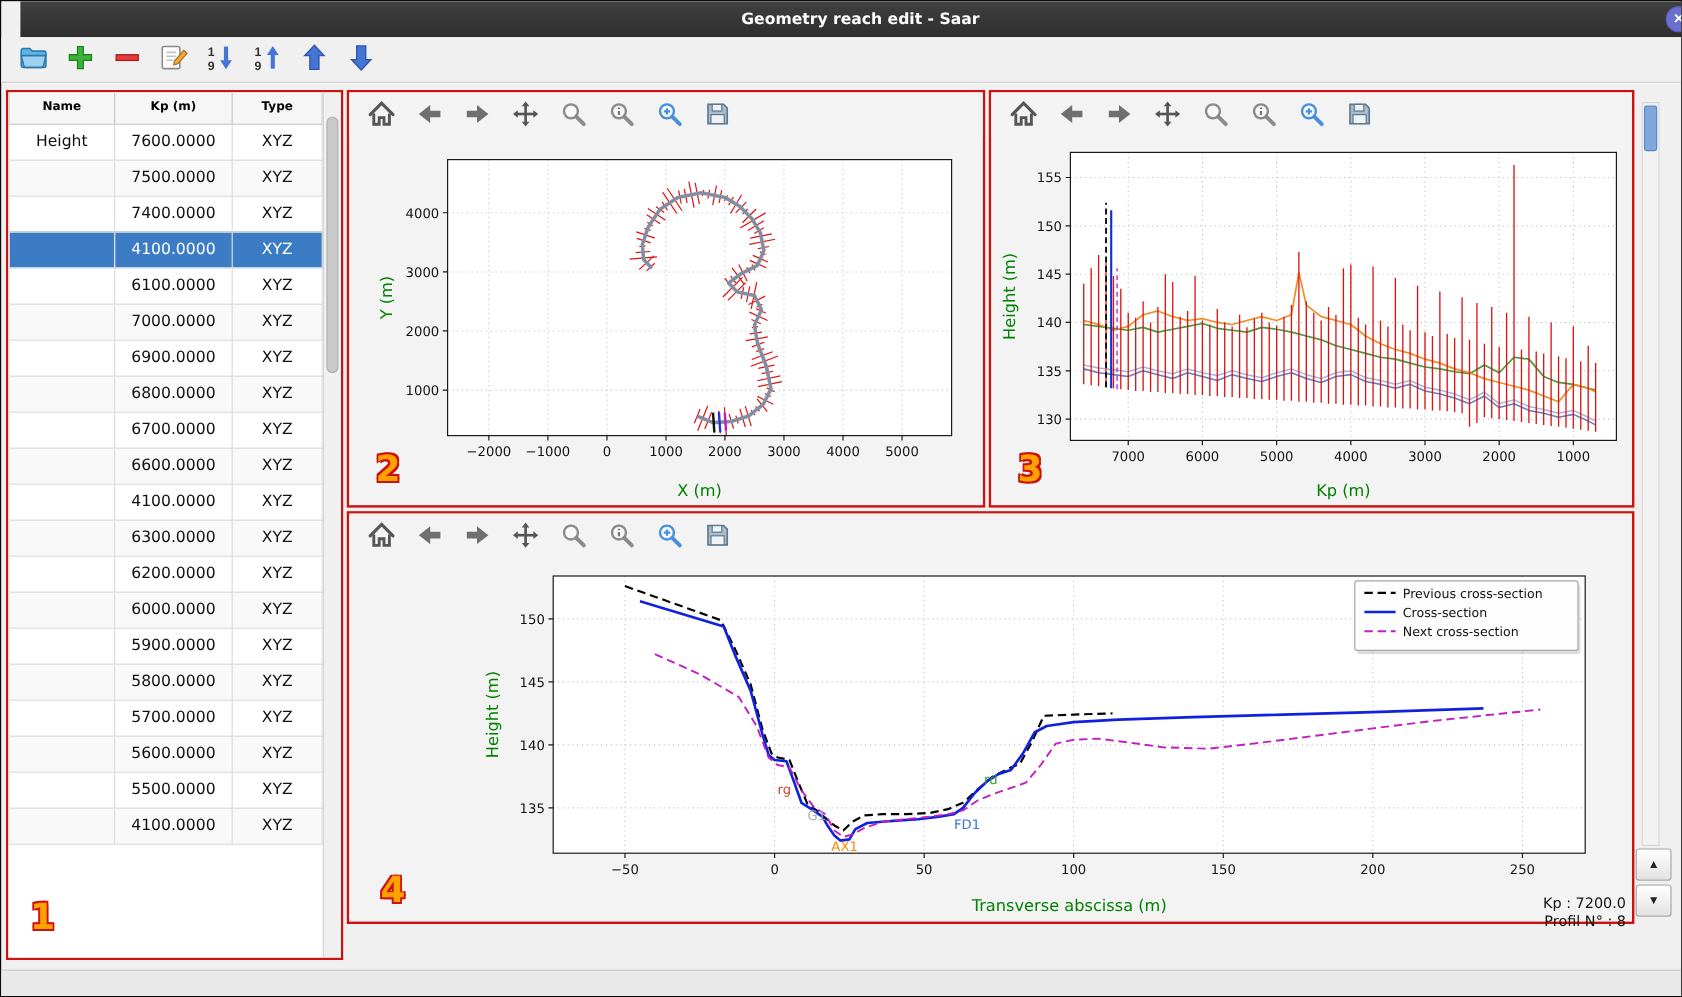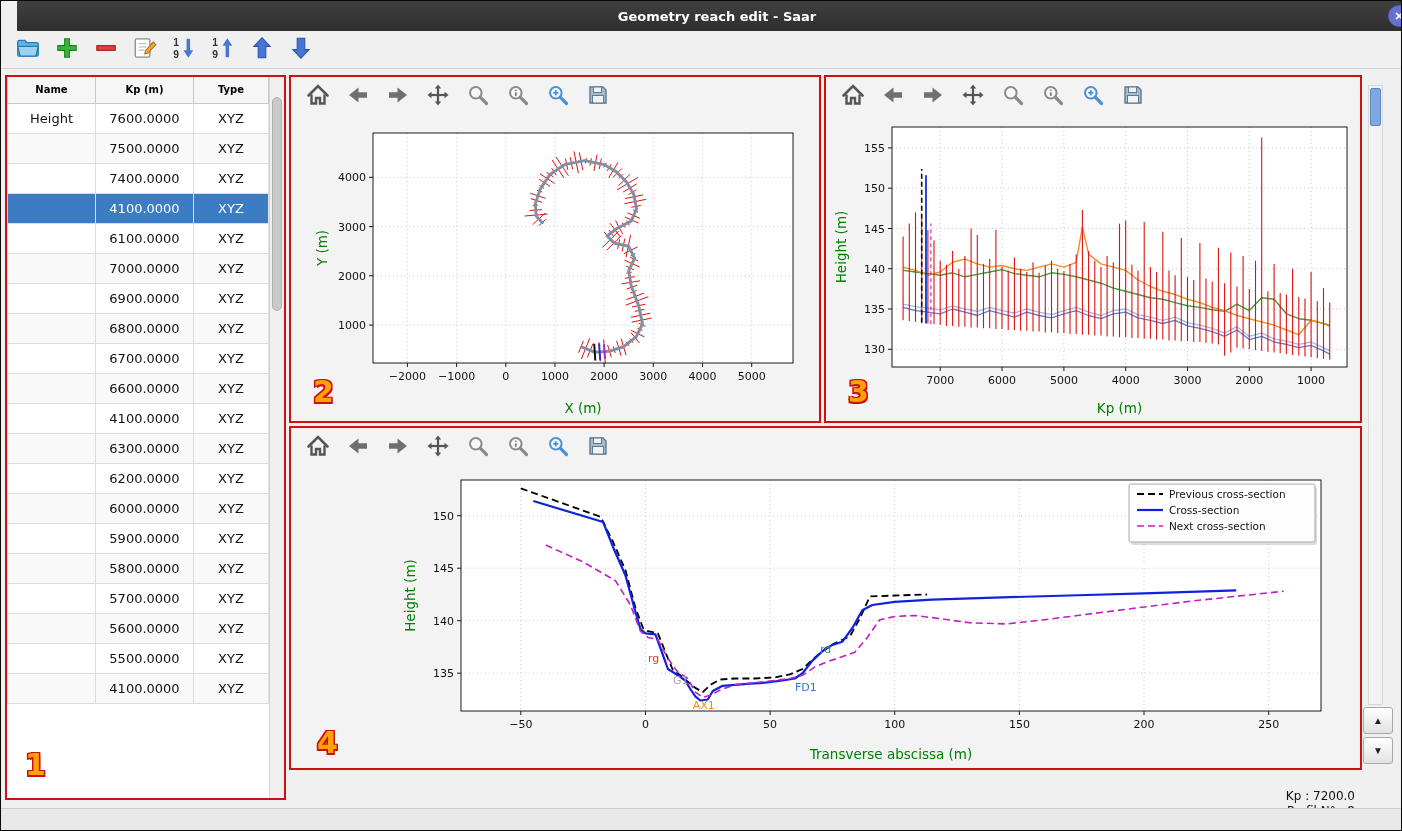--- a/index.html
+++ b/index.html
@@ -37,21 +37,21 @@
   .panel-num{position:absolute;font-size:30px;font-weight:bold;color:#ffa200;z-index:9;line-height:1;
              text-shadow:-1.5px -1.5px 0 #cc1111,1.5px -1.5px 0 #cc1111,-1.5px 1.5px 0 #cc1111,1.5px 1.5px 0 #cc1111;}
   .panel1 .panel-num{left:18px;bottom:18px;}
   .panel2 .panel-num,.panel3 .panel-num{left:22px;bottom:14px;}
   .panel4 .panel-num{left:26px;bottom:10px;}
   .vscroll{position:absolute;left:1367px;top:84px;width:15px;height:620px;background:#f2f2f2;border:1px solid #d8d8d8;}
   .vthumb{position:absolute;left:1px;right:1px;top:2px;height:38px;background:#7fa8df;border:1px solid #5d87c2;border-radius:2px;}
   .nav-buttons{position:absolute;left:1362px;top:706px;width:30px;display:flex;flex-direction:column;gap:3px;}
   .nav-btn{width:30px;height:27px;background:linear-gradient(#ffffff,#e2e2e2);border:1px solid #a8a8a8;border-radius:3px;
            font-size:10px;color:#222;cursor:pointer;padding:0;line-height:1;}
-  .status{position:absolute;right:46px;top:788px;text-align:right;font-size:12px;color:#111;line-height:15px;}
+  .status{position:absolute;right:46px;top:745px;text-align:right;font-size:12px;color:#111;line-height:15px;}
   .bottom-strip{position:absolute;left:0;bottom:0;width:100%;height:22px;background:#e9e9e9;border-top:1px solid #cdcdcd;}
 </style>
 </head>
 <body>
 
 <div class="window">
 
   <div class="titlebar">
     <span class="title">Geometry reach edit - Saar</span>
     <button class="close-btn"><span>✕</span></button>

